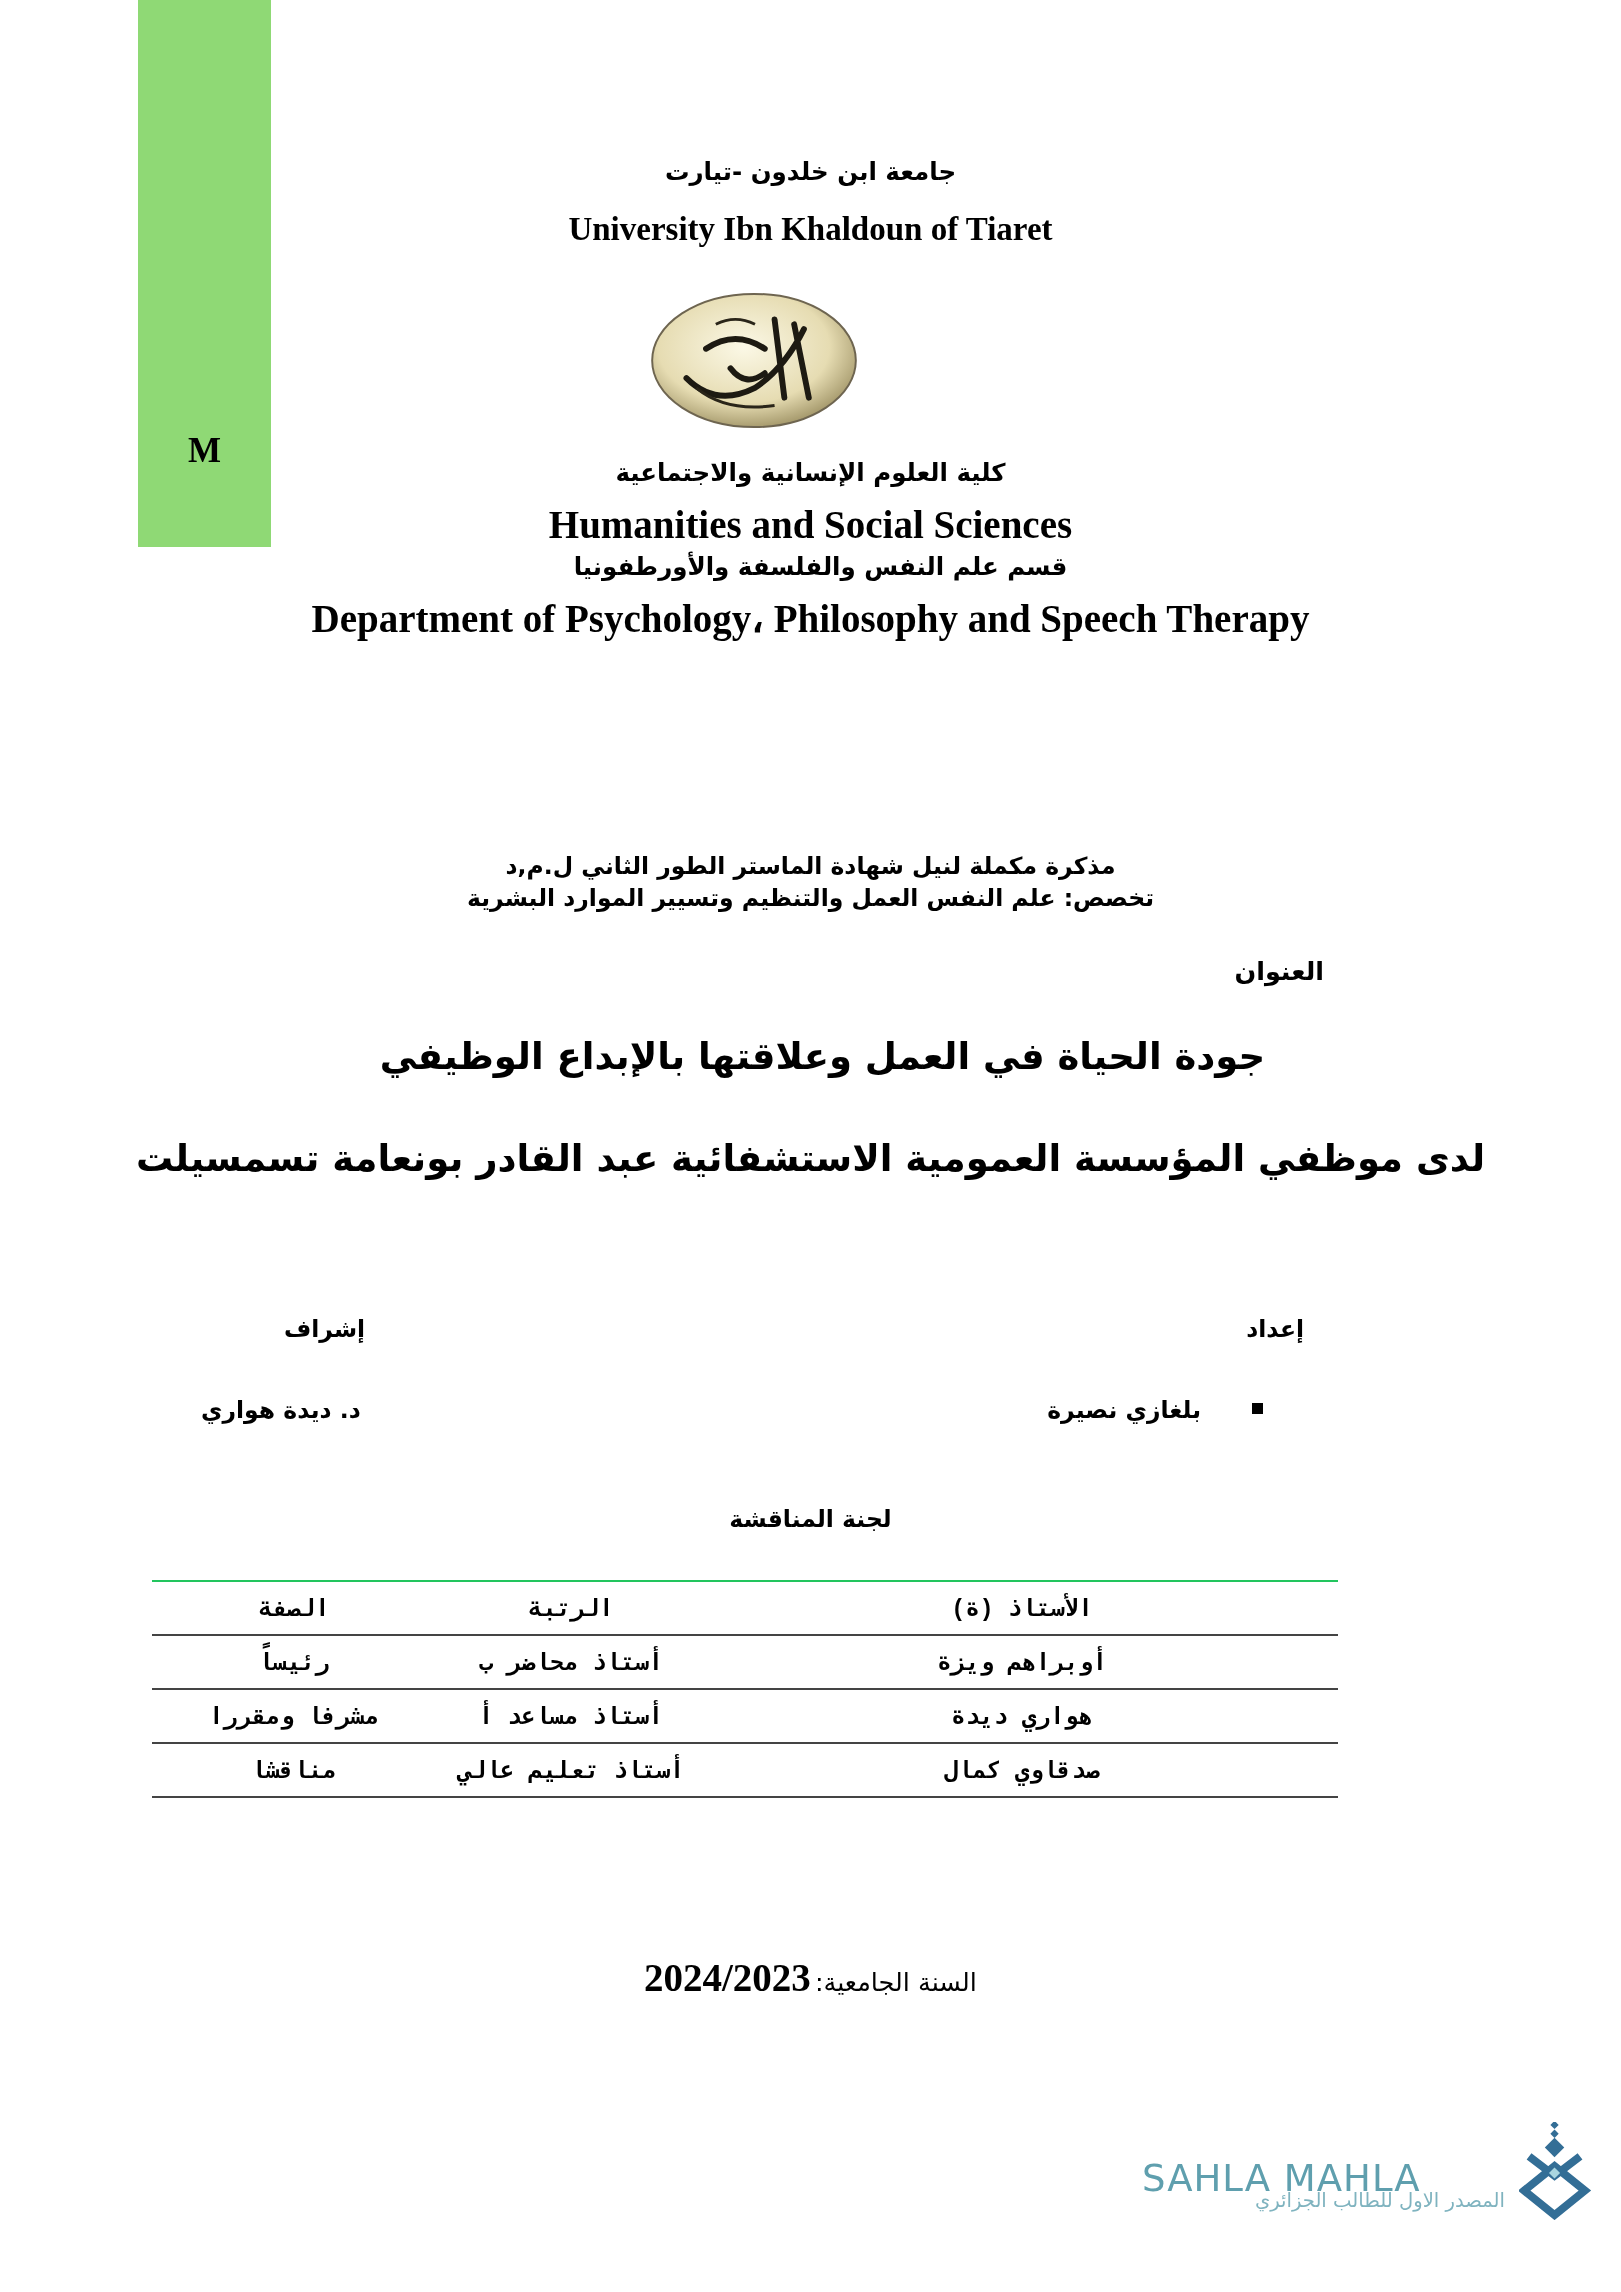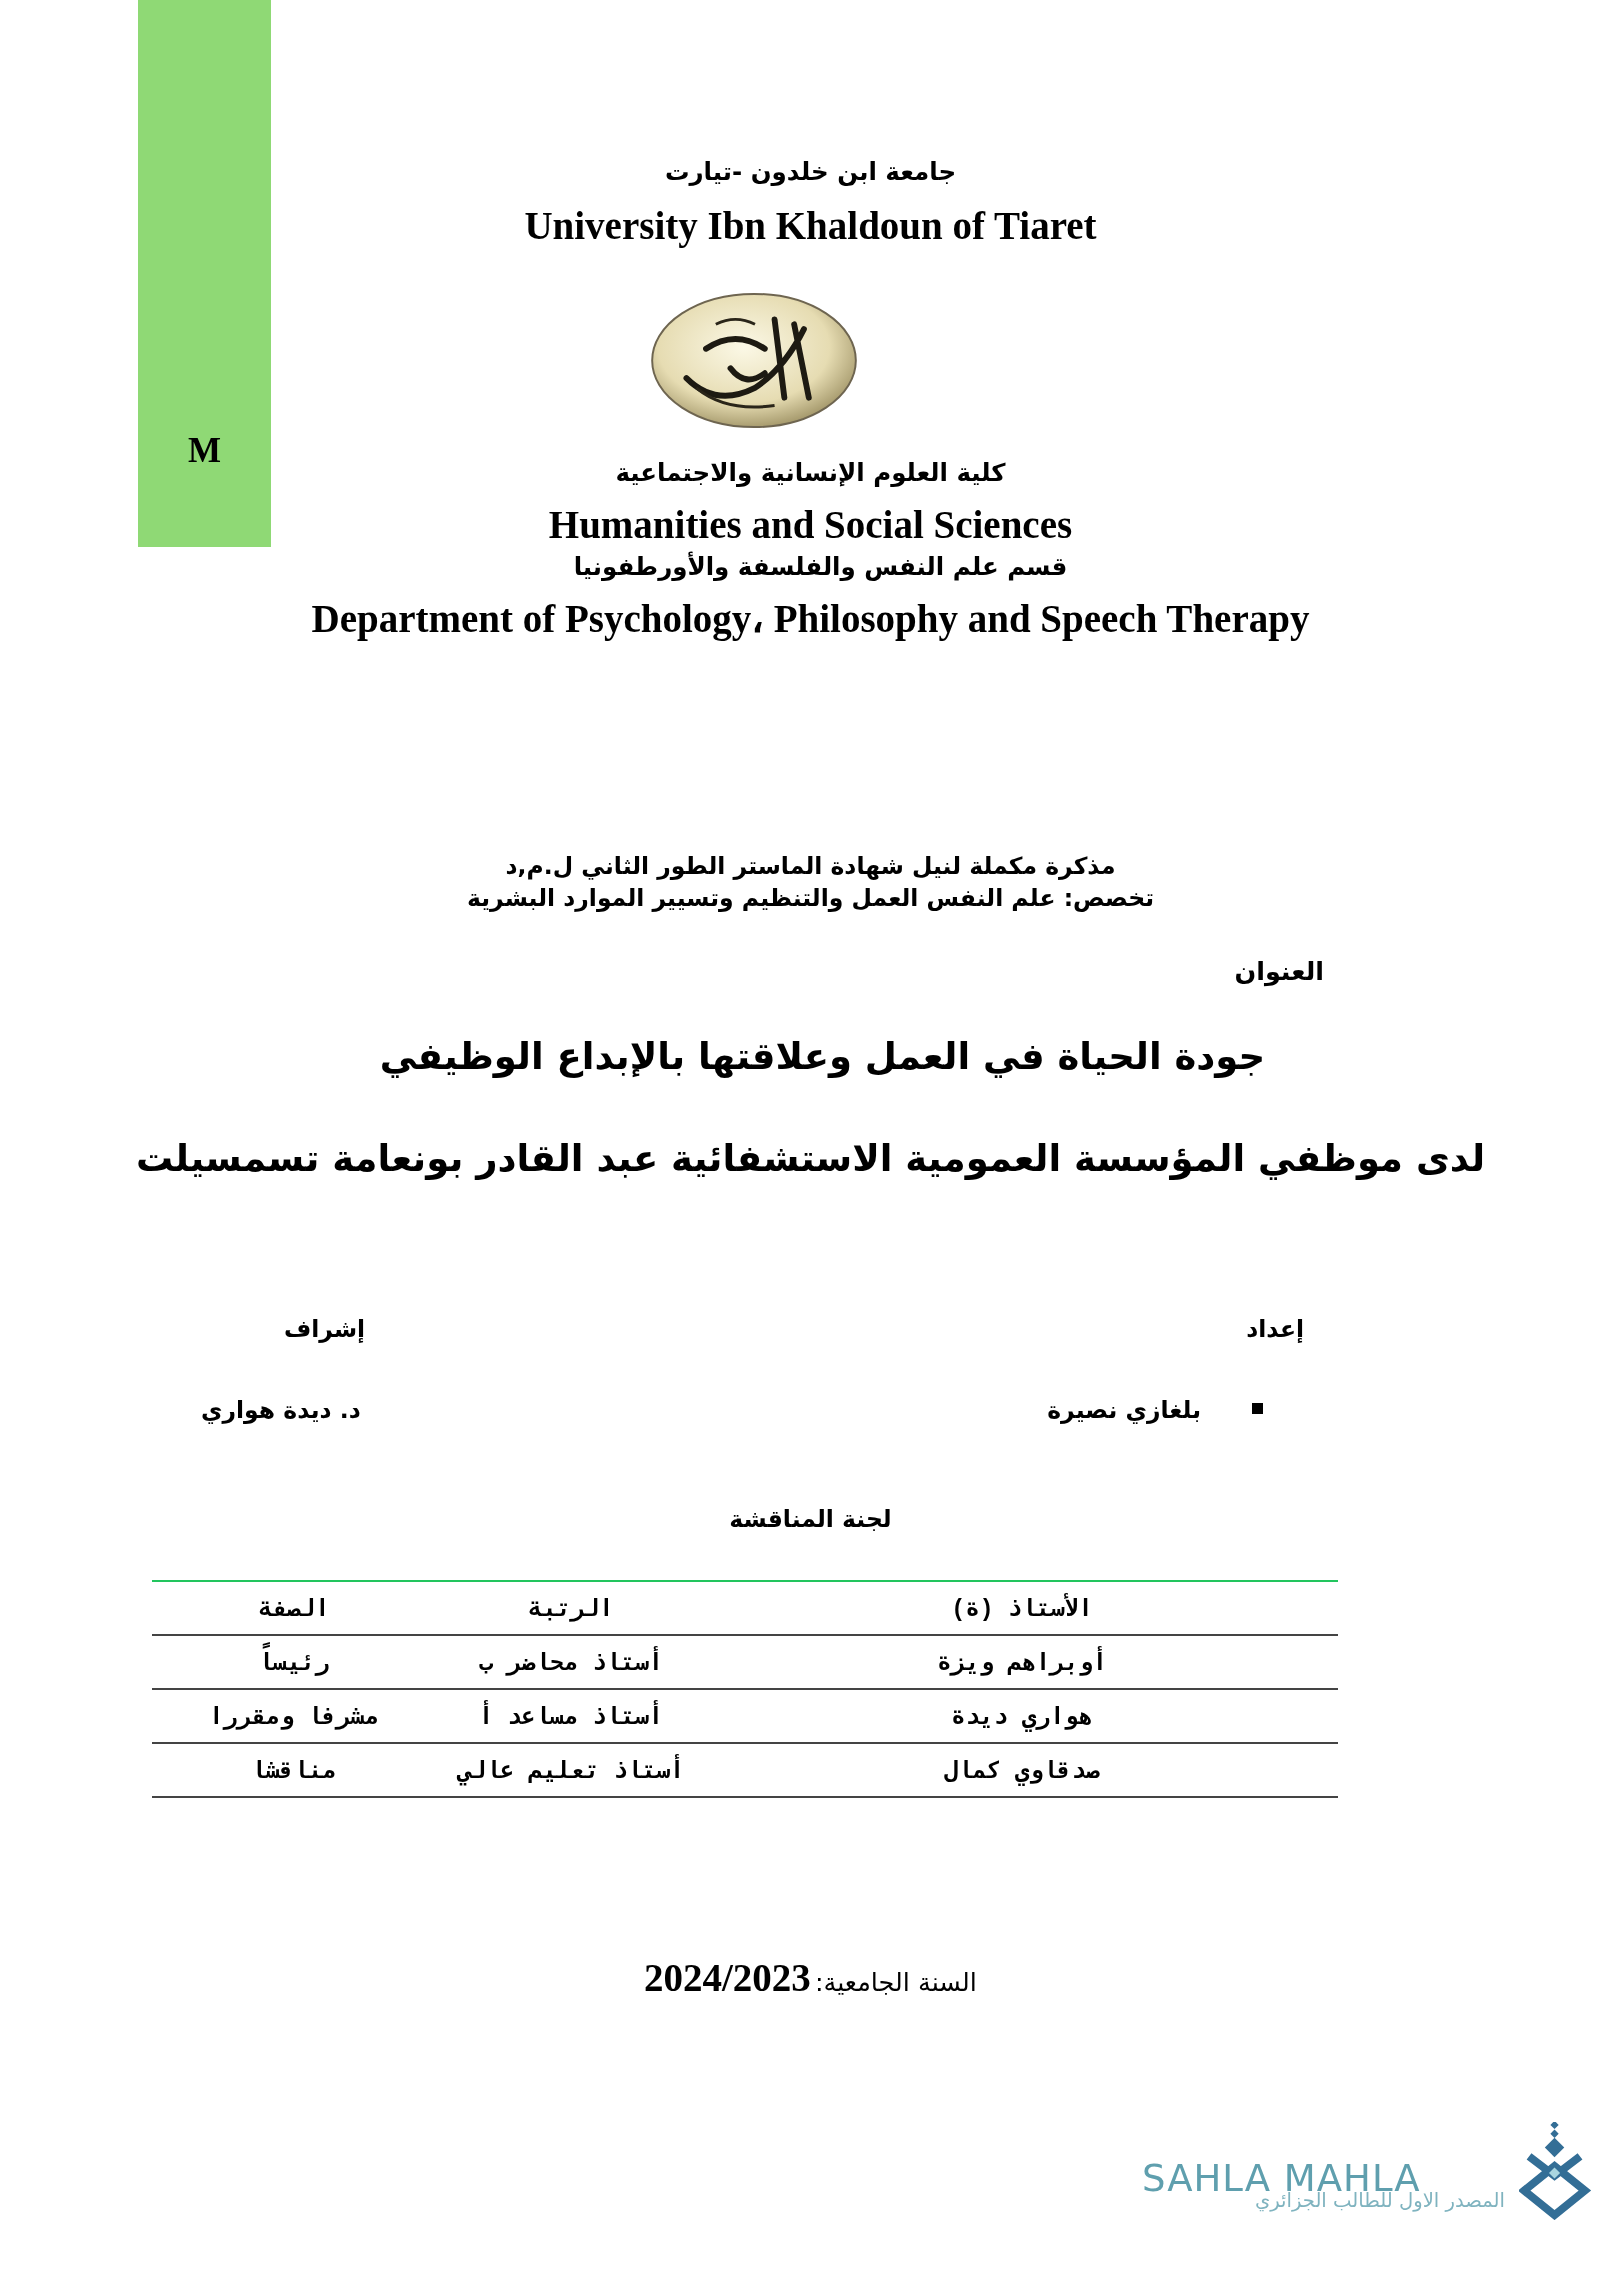--- a/index.html
+++ b/index.html
@@ -20,21 +20,21 @@
   .brand { left:1142px; top:2132px; width:461px; height:88px; }
 </style>
 </head>
 <body>
 
 <div class="abs green-bar">
   <div class="letter">M</div>
 </div>
 
 <div class="abs center ar" style="top:157px;font-size:24.5px;">جامعة ابن خلدون -تيارت</div>
-<div class="abs center en" style="top:203px;font-size:39px;font-family:Liberation Serif, serif;">University Ibn Khaldoun of Tiaret</div>
+<div class="abs center en" style="top:211px;font-size:33px;font-family:Liberation Serif, serif;">University Ibn Khaldoun of Tiaret</div>
 
 <div class="abs logo">
   <svg width="214" height="141" viewBox="0 0 218 144">
     <defs>
       <radialGradient id="seal" cx="45%" cy="40%" r="60%">
         <stop offset="0%" stop-color="#fbf8e6"></stop>
         <stop offset="70%" stop-color="#e6dcb2"></stop>
         <stop offset="100%" stop-color="#a99d70"></stop>
       </radialGradient>
     </defs>

